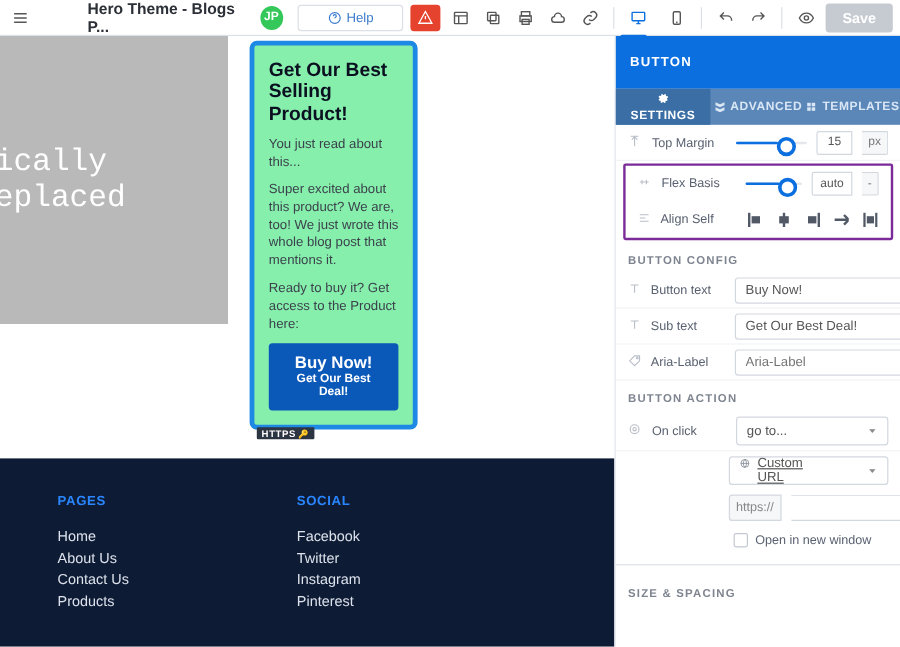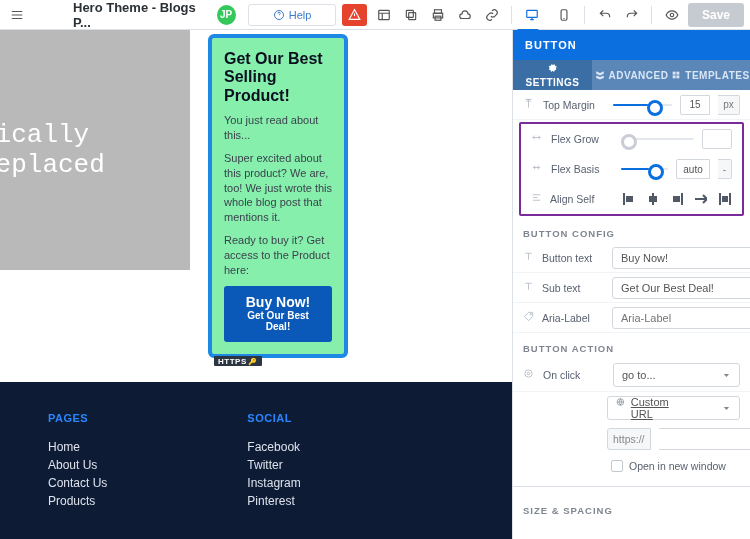--- a/index.html
+++ b/index.html
@@ -58,21 +58,21 @@
   .buy-btn .l2{font-weight:700;font-size:10px;line-height:1.1;}
   .https-tag{position:absolute;left:2px;bottom:-2px;transform:translateY(100%);background:#2c3542;color:#fff;font-size:8px;font-weight:700;padding:1px 4px 0;border-radius:1px;letter-spacing:.5px;}
   .https-tag::after{content:"\1F511";font-size:7px;margin-left:2px;}
 
   .footer{background:var(--navy);margin-top:24px;padding:30px 48px 10px;color:#d5dbe6;height:180px;}
   .footer-cols{display:flex;gap:140px;}
   .f-col h4{color:#2a86ff;font-size:11px;letter-spacing:.5px;margin:0 0 16px;}
   .f-col div{font-size:12px;margin:4px 0;color:#dde2ec;}
 
   
-  .panel-head{background:var(--blue);color:#fff;height:30px;display:flex;align-items:center;padding:0 12px;font-size:11px;letter-spacing:1px;font-weight:700;}
+  .panel-head{background:var(--blue);color:#fff;height:44px;display:flex;align-items:center;padding:0 12px;font-size:11px;letter-spacing:1px;font-weight:700;}
   .panel-tabs{display:flex;background:#5a86b8;}
   .ptab{flex:1;height:30px;display:flex;align-items:center;justify-content:center;gap:4px;font-size:10px;font-weight:700;letter-spacing:.5px;color:#d9e6f5;}
   .ptab.active{background:#3a6ea5;color:#fff;flex-direction:column;}
   .ptab svg{width:10px;height:10px;fill:currentColor;}
 
   .panel-body{flex:1;overflow-y:auto;padding-bottom:20px;}
   .row{display:flex;align-items:center;height:30px;padding:0 10px;border-bottom:1px solid #f1f3f6;gap:8px;}
   .row .ricon{width:12px;color:#b8bec7;}
   .row .ricon svg{width:11px;height:11px;stroke:currentColor;fill:none;stroke-width:2;}
   .row label{flex:0 0 62px;font-size:10.5px;color:#596170;}
@@ -274,31 +274,20 @@
         <div class="slider">
           <div class="slider-track"></div>
             <div class="slider-fill" style="width:60%;"></div>
             <div class="slider-thumb" style="left:58%;"></div>
         </div>
         <input class="num-in withunit" value="15" style="">
         <div class="unit">px</div>
       </div>
 
       <div class="purple-box">
-        <div class="row">
-          <span class="ricon"><svg viewBox="0 0 24 24">
-                <path d="M4 12h16M4 12l4-4M4 12l4 4M20 12l-4-4M20 12l-4 4"></path>
-              </svg></span>
-          <label>Flex Grow</label>
-          <div class="slider off">
-            <div class="slider-track"></div>
-              <div class="slider-thumb" style="left:0;"></div>
-          </div>
-          <input class="num-in" value="" style="">
-        </div>
         <div class="row">
           <span class="ricon"><svg viewBox="0 0 24 24">
                 <path d="M4 12h16M8 8v8M16 8v8"></path>
               </svg></span>
           <label>Flex Basis</label>
           <div class="slider">
             <div class="slider-track"></div>
               <div class="slider-fill" style="width:60%;"></div>
               <div class="slider-thumb" style="left:58%;"></div>
           </div>

